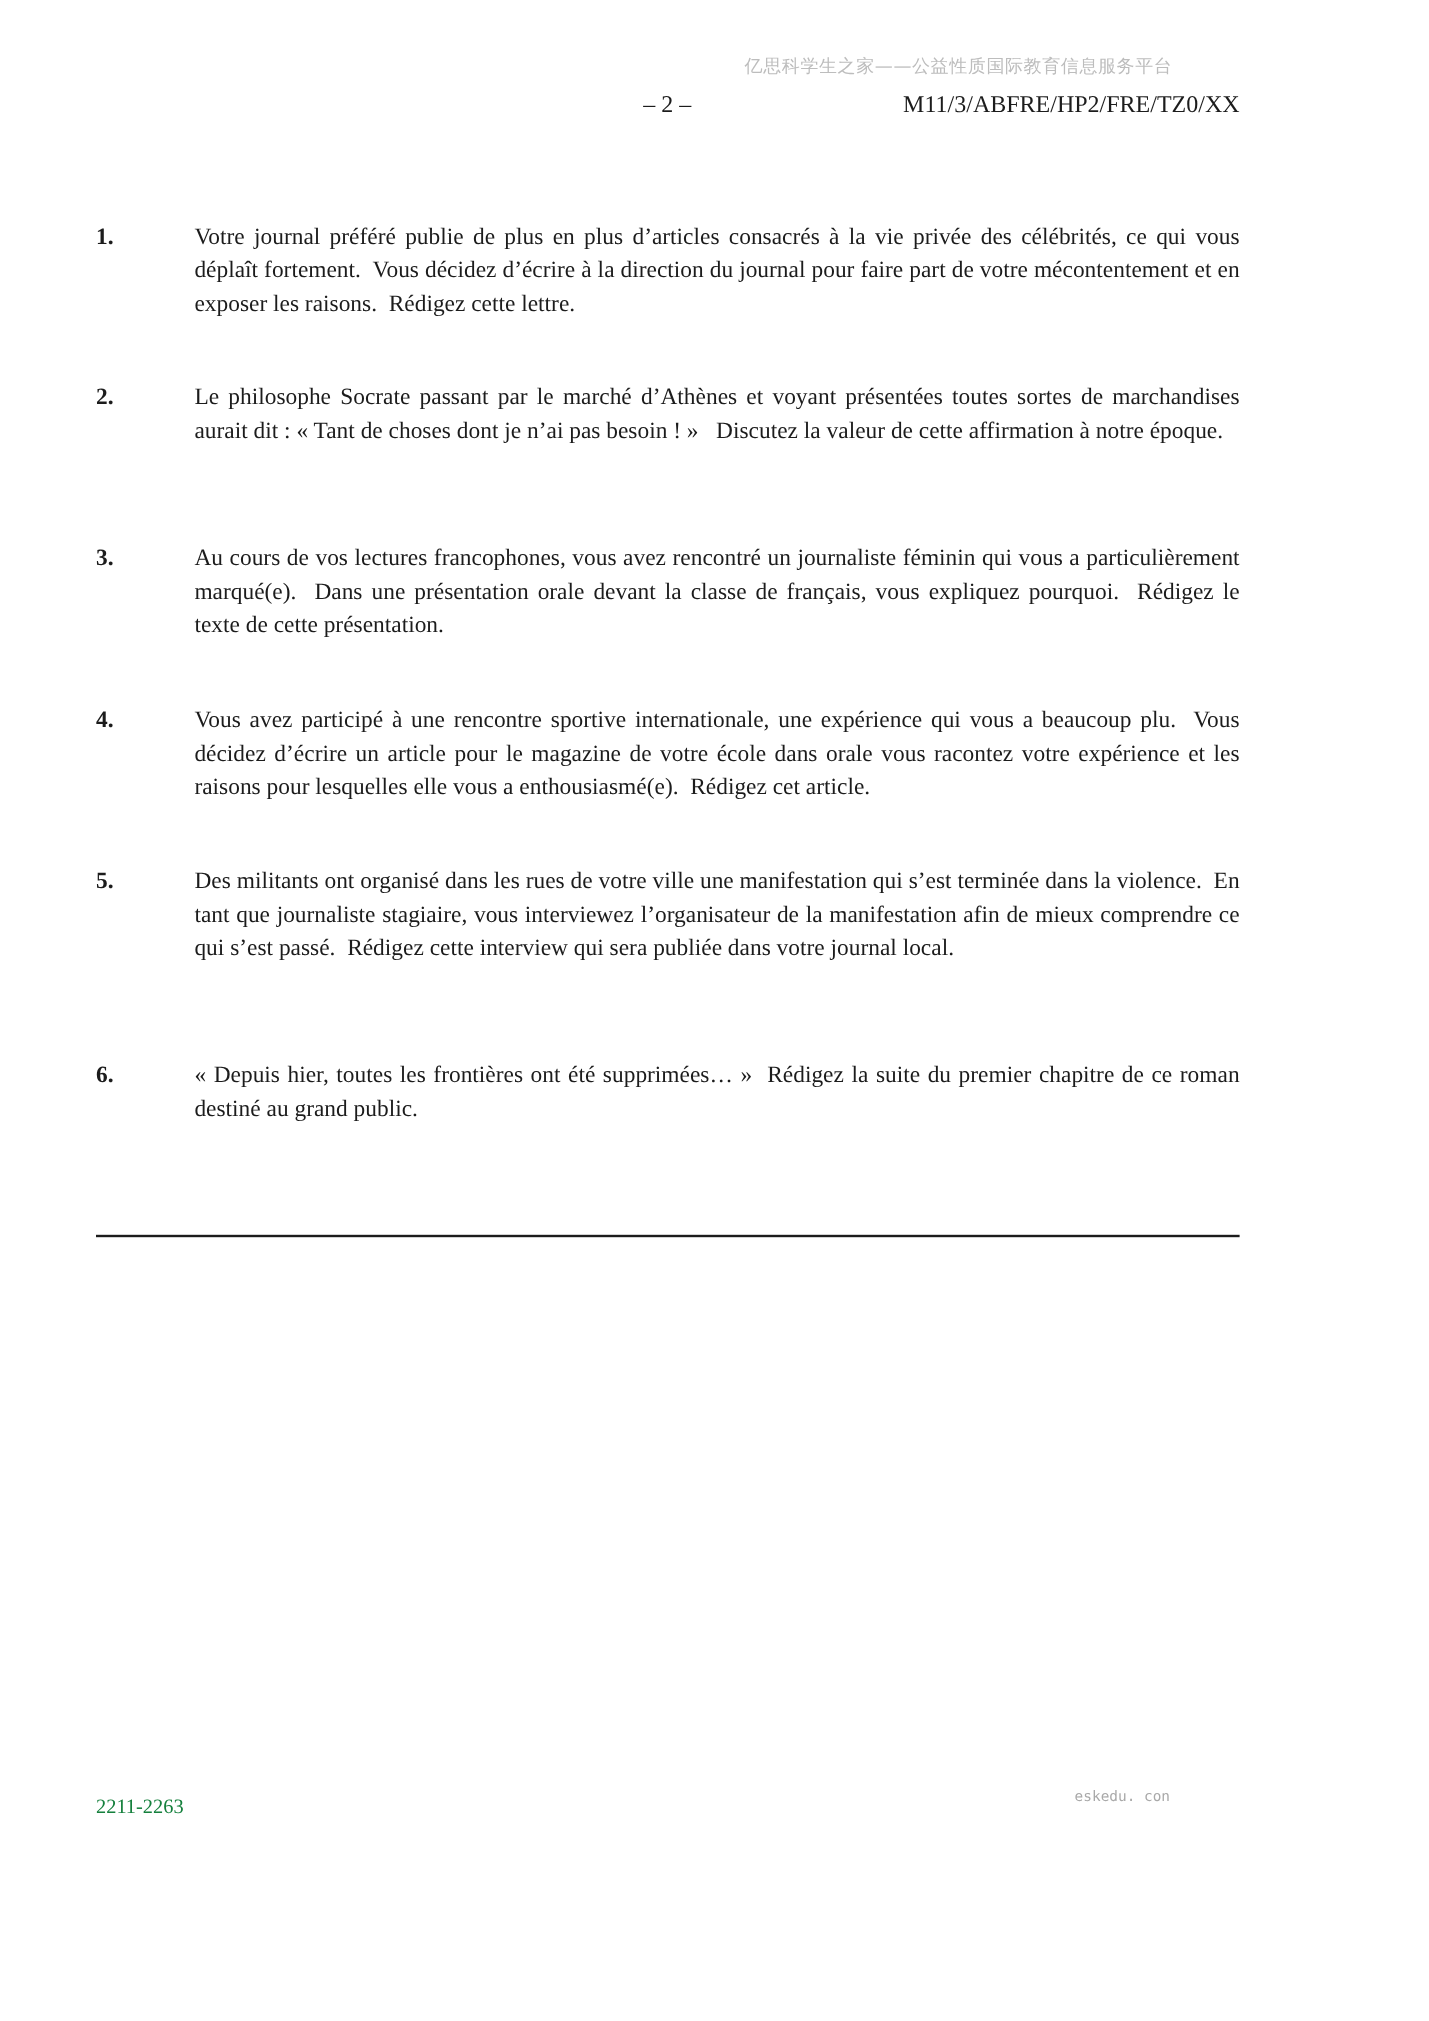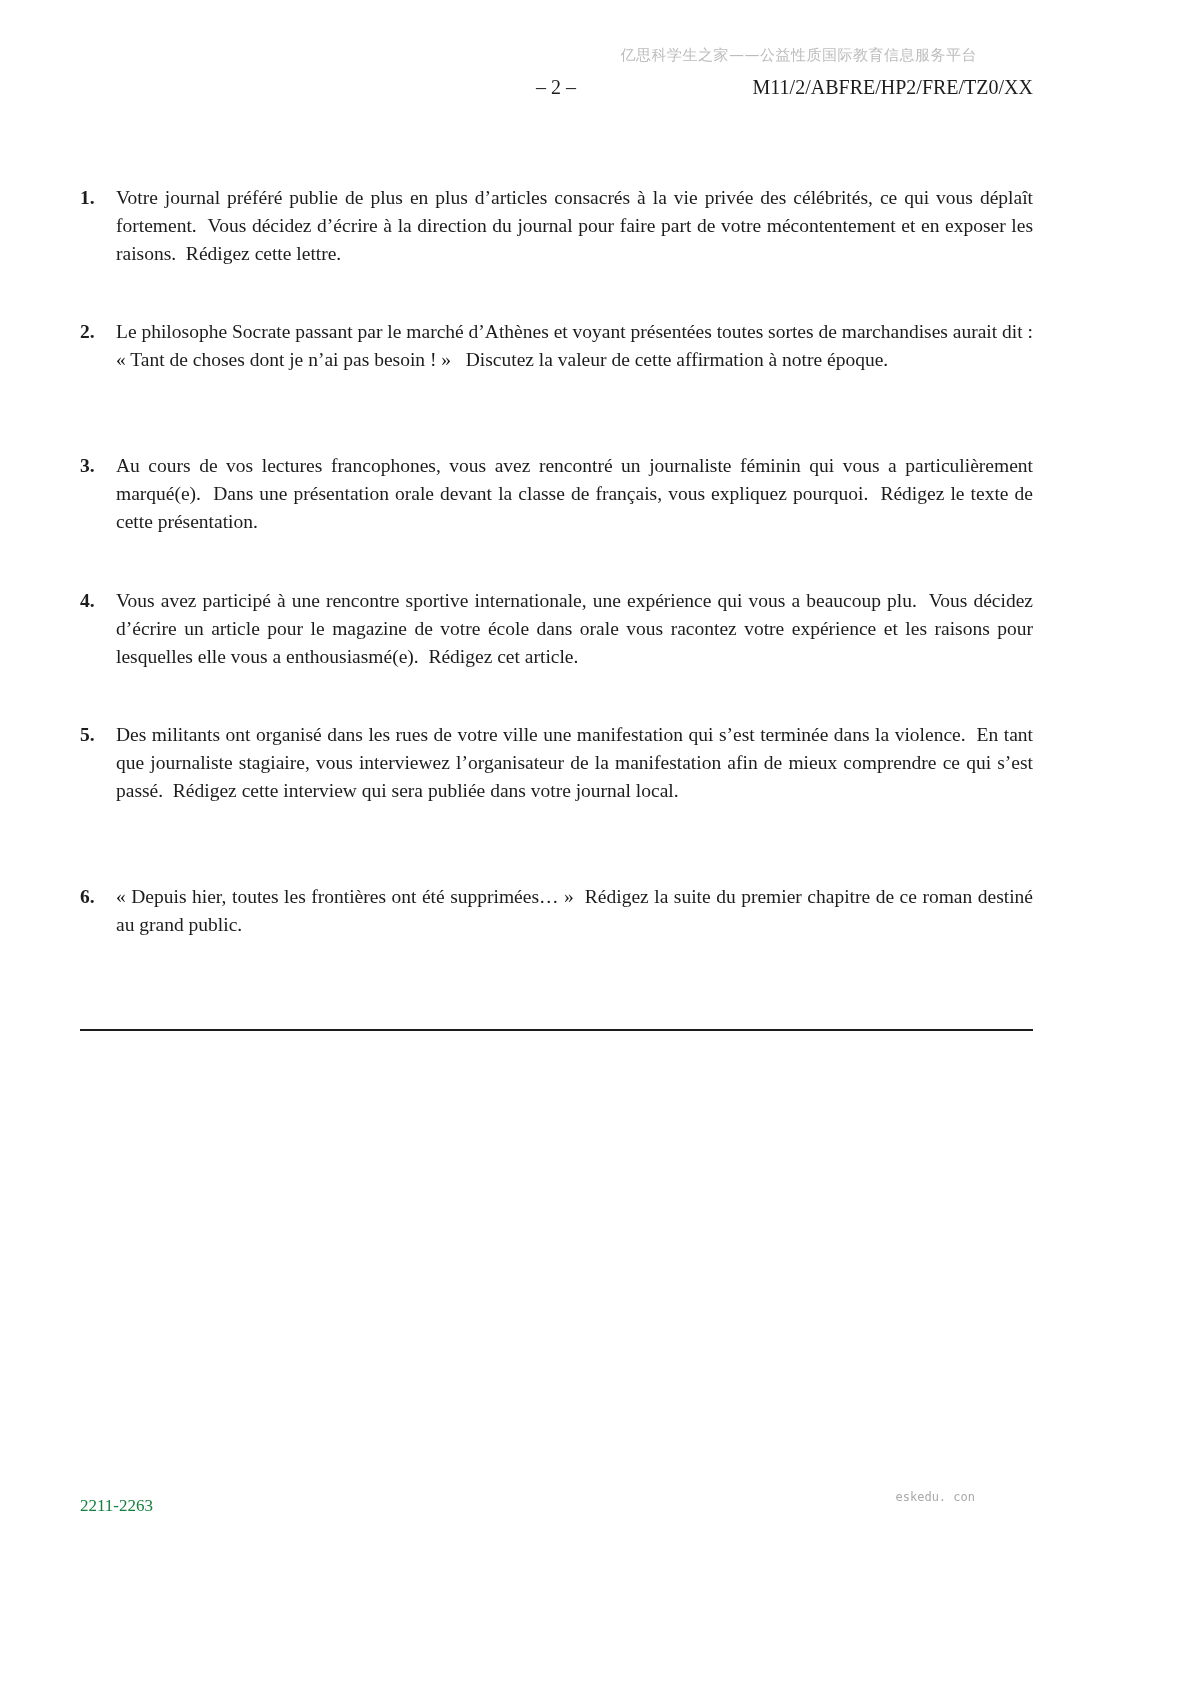--- a/index.html
+++ b/index.html
@@ -58,21 +58,21 @@
   .task-num {
     position: absolute;
     left: 0;
     top: 0;
     width: 40px;
     font-weight: bold;
     font-size: 19.5px;
     line-height: 28px;
   }
   .task-text {
-    margin-left: 36px;
+    margin-left: 82px;
     font-size: 19.5px;
     line-height: 28px;
     text-align: justify;
     white-space: pre-wrap;
   }
   .rule {
     position: absolute;
     top: 1029px;
     left: 80px;
     width: 953px;
@@ -97,21 +97,21 @@
 </style>
 </head>
 <body>
 
 <div class="page">
 
   <div class="cn-watermark">亿思科学生之家——公益性质国际教育信息服务平台</div>
 
   <div class="page-number">– 2 –</div>
 
-  <div class="paper-code">M11/2/ABFRE/HP2/FRE/TZ0/XX</div>
+  <div class="paper-code">M11/3/ABFRE/HP2/FRE/TZ0/XX</div>
 
 
   <div class="task" style="top:184px">
     <div class="task-num">1.</div>
     <div class="task-text">Votre journal préféré publie de plus en plus d’articles consacrés à la vie privée des célébrités, ce qui vous déplaît fortement.  Vous décidez d’écrire à la direction du journal pour faire part de votre mécontentement et en exposer les raisons.  Rédigez cette lettre.</div>
   </div>
 
   <div class="task" style="top:318px">
     <div class="task-num">2.</div>
     <div class="task-text">Le philosophe Socrate passant par le marché d’Athènes et voyant présentées toutes sortes de marchandises aurait dit : « Tant de choses dont je n’ai pas besoin ! »   Discutez la valeur de cette affirmation à notre époque.</div>

